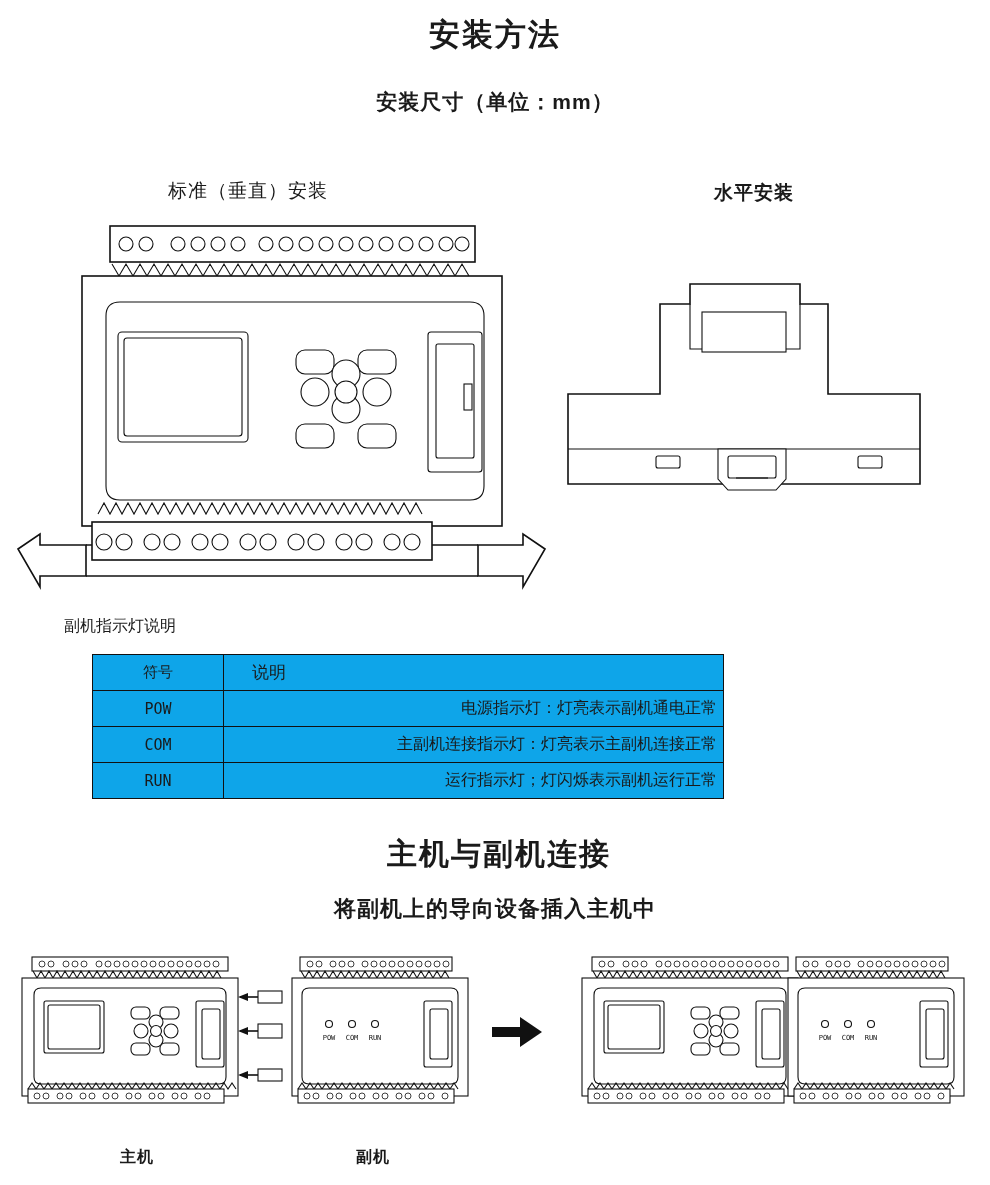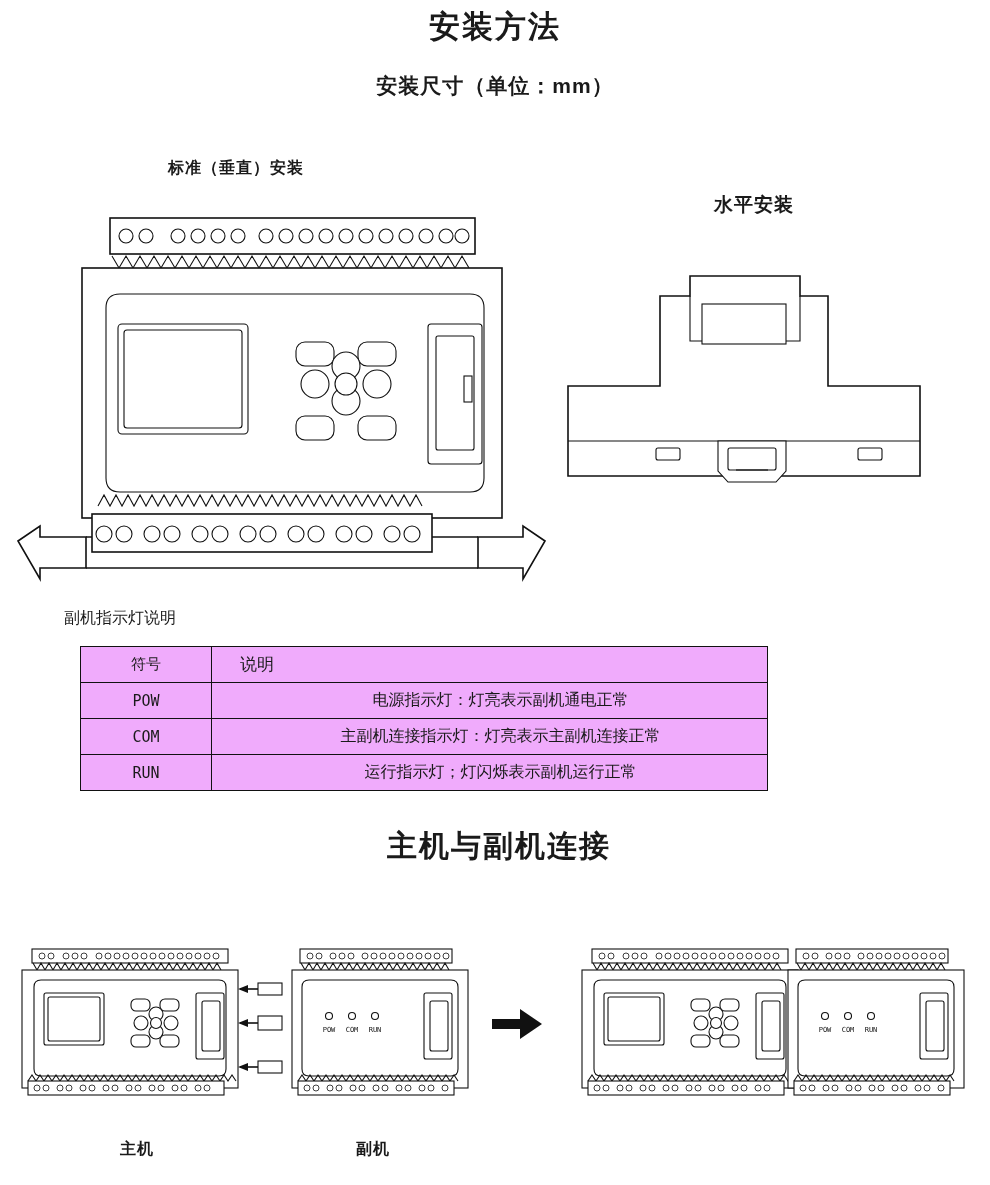--- a/index.html
+++ b/index.html
@@ -18,66 +18,66 @@
   .page {
     position: relative;
     width: 990px;
     height: 1185px;
   }
   .title-main {
     text-align: center;
     font-size: 31px;
     font-weight: 700;
     letter-spacing: 2px;
-    margin-top: 6px;
+    margin-top: 14px;
   }
   .title-sub {
     text-align: center;
     font-size: 21px;
     font-weight: 700;
     letter-spacing: 1px;
-    margin-top: 24px;
+    margin-top: 32px;
   }
   .label-standard {
     position: absolute;
     left: 168px;
-    top: 152px;
-    font-size: 16px;
-    font-weight: 700;
+    top: 164px;
+    font-size: 19px;
+    font-weight: 400;
     letter-spacing: 1px;
   }
   .label-horizontal {
     position: absolute;
     left: 714px;
-    top: 186px;
+    top: 166px;
     font-size: 19px;
     font-weight: 600;
     letter-spacing: 1px;
   }
   .diagram-top {
     position: absolute;
     left: 0;
     top: 190px;
     width: 990px;
     height: 400px;
   }
   .legend-title {
     position: absolute;
     left: 64px;
     top: 602px;
     font-size: 16px;
     font-weight: 500;
   }
   table.legend {
     position: absolute;
-    left: 80px;
+    left: 92px;
     top: 640px;
-    width: 688px;
+    width: 632px;
     border-collapse: collapse;
-    background: #f0abfc;
+    background: #0ea5e9;
   }
   table.legend th, table.legend td {
     border: 1px solid #111;
     padding: 5px 6px;
     font-size: 16px;
     height: 25px;
   }
   table.legend th.c-sym, table.legend td.c-sym {
     width: 118px;
     text-align: center;
@@ -87,21 +87,21 @@
   table.legend th {
     font-family: Liberation Sans, sans-serif;
     font-weight: 500;
     font-size: 17px;
   }
   table.legend th.c-desc {
     text-align: left;
     padding-left: 28px;
   }
   table.legend td.c-desc {
-    text-align: center;
+    text-align: right;
     padding-left: 28px;
     font-size: 16px;
   }
   .title-connect {
     position: absolute;
     left: 4px;
     top: 820px;
     width: 990px;
     text-align: center;
     font-size: 30px;
@@ -292,20 +292,21 @@
         <td class="c-desc">主副机连接指示灯：灯亮表示主副机连接正常</td>
       </tr>
       <tr>
         <td class="c-sym">RUN</td>
         <td class="c-desc">运行指示灯；灯闪烁表示副机运行正常</td>
       </tr>
     </tbody>
   </table>
 
   <div class="title-connect">主机与副机连接</div>
+  <div class="title-connect-sub">将副机上的导向设备插入主机中</div>
 
   <div class="diagram-bottom">
     <svg width="990" height="200" viewBox="0 0 990 200">
 
       <g>
         <rect class="fillw-thin" x="32" y="18" width="196" height="14"></rect>
         <g stroke="#111" stroke-width="0.8" fill="none">
           <circle cx="42" cy="25" r="3"></circle>
             <circle cx="51" cy="25" r="3"></circle>
           <circle cx="66" cy="25" r="3"></circle>

